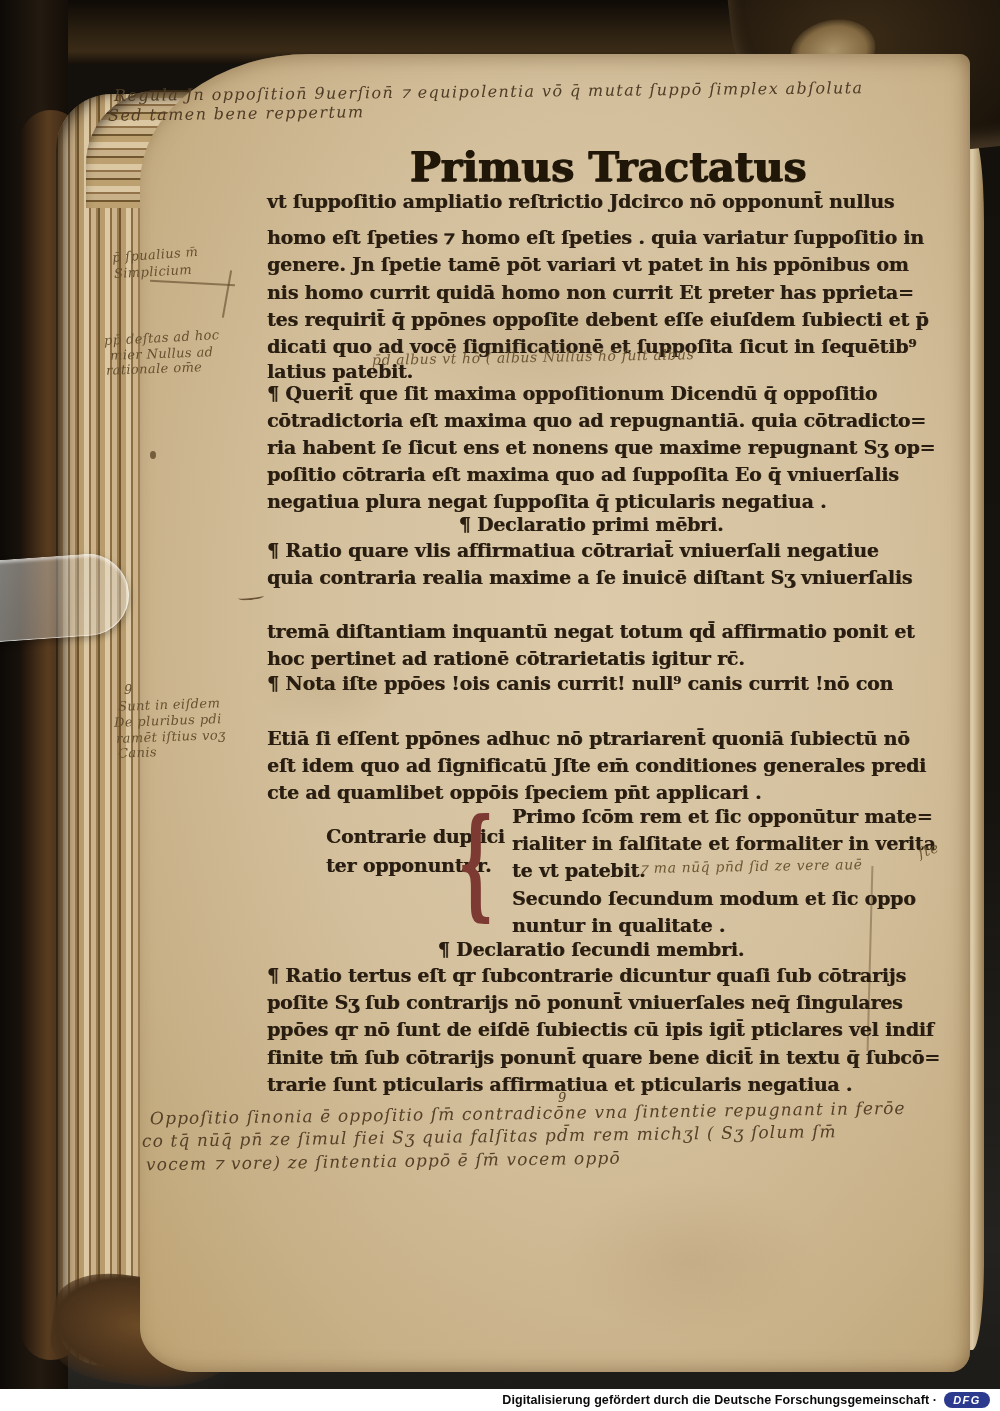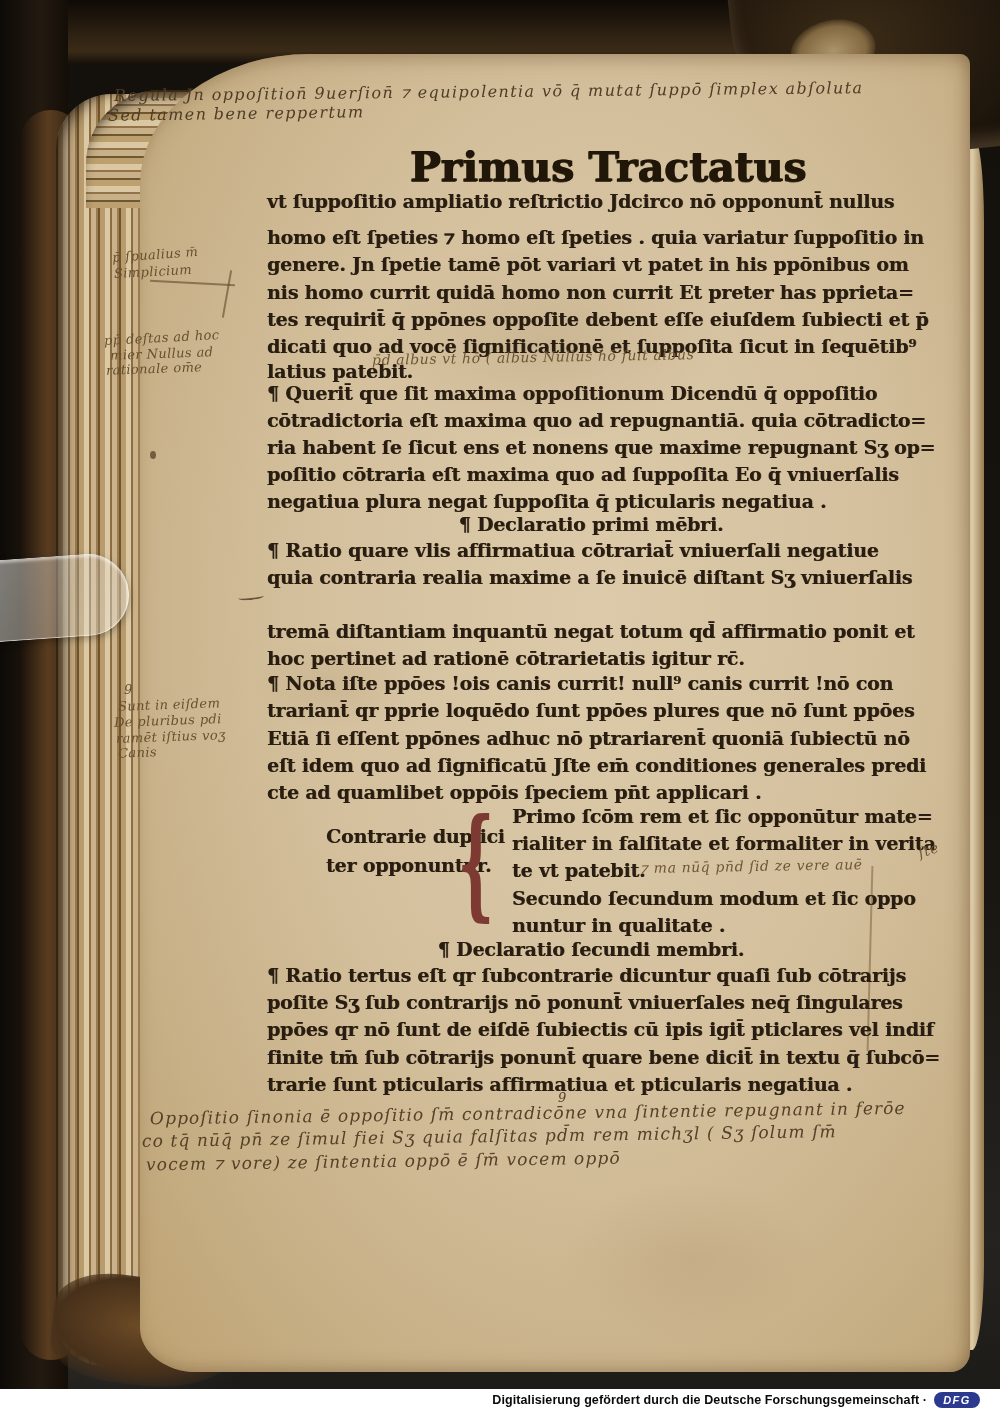--- a/index.html
+++ b/index.html
@@ -74,21 +74,21 @@
   .stroke{position:absolute;z-index:5;background:rgba(95,70,40,.6);}
   .speck{position:absolute;z-index:5;border-radius:50%;background:#5d4729;opacity:.8;}
   .squiggle{position:absolute;z-index:5;border-bottom:2.5px solid rgba(80,58,32,.8);border-radius:60%;}
   
   .clip{position:absolute;left:-14px;top:556px;width:142px;height:80px;z-index:6;
       background:linear-gradient(105deg,rgba(250,250,244,.52),rgba(222,216,204,.34) 60%,rgba(240,238,230,.45));
       border:1px solid rgba(255,255,255,.55);border-left:none;border-radius:0 44px 44px 0;
       transform:rotate(-4deg);box-shadow:0 3px 7px rgba(0,0,0,.3), inset 0 2px 3px rgba(255,255,255,.5);}
   
   .footer{position:absolute;left:0;bottom:0;width:1000px;height:22px;z-index:10;background:#ffffff;
-      display:flex;align-items:center;justify-content:flex-end;gap:7px;padding-right:20px;box-sizing:border-box;}
+      display:flex;align-items:center;justify-content:flex-end;gap:7px;padding-right:10px;box-sizing:border-box;}
   .credit{font:700 12.5px/14px "Liberation Sans",sans-serif;color:#0a0a0a;letter-spacing:.1px;}
   .dfg{width:46px;height:16px;display:flex;align-items:center;justify-content:center;
       font:800 italic 11px/16px "Liberation Sans",sans-serif;color:#fff;letter-spacing:1.5px;border-radius:2px;}
 </style>
 </head>
 <body>
 
 <div class="scene">
 
   <div class="corner-glow"></div>
@@ -145,21 +145,20 @@
   <div class="pl" style="top:645px">hoc pertinet ad rationē cōtrarietatis igitur rc̄.</div>
   <div class="squiggle" style="left:238px;top:594px;width:26px;height:4px;transform:rotate(-6deg);"></div>
 
   <div class="hw hw-margin" style="left:124px;top:682px;">9</div>
   <div class="hw hw-margin" style="left:118px;top:697px;transform:rotate(-2deg);">Sunt in eiſdem</div>
   <div class="hw hw-margin" style="left:114px;top:713px;transform:rotate(-2deg);">De pluribus pdi</div>
   <div class="hw hw-margin" style="left:116px;top:729px;transform:rotate(-2deg);">ramēt iſtius voʒ</div>
   <div class="hw hw-margin" style="left:118px;top:745px;transform:rotate(-2deg);">Canis</div>
 
   <div class="pl" style="top:670px">¶  Nota iſte ppōes !ois canis currit! null⁹ canis currit !nō con</div>
-  <div class="pl" style="top:697px">trariant̄ qr pprie loquēdo ſunt ppōes plures que nō ſunt ppōes</div>
   <div class="pl" style="top:725px">Etiā ſi eſſent ppōnes adhuc nō ptrariarent̄ quoniā ſubiectū nō</div>
   <div class="pl" style="top:752px">eſt idem quo ad ſignificatū Jſte em̄ conditiones generales predi</div>
   <div class="pl" style="top:779px">cte ad quamlibet oppōis ſpeciem pn̄t applicari .</div>
 
   <div class="pl blabel" style="top:823px">Contrarie duplici</div>
   <div class="pl blabel" style="top:852px">ter opponuntur.</div>
   <div class="brace">{</div>
   <div class="pl bitem" style="top:803px">Primo ſcōm rem et ſic opponūtur mate=</div>
   <div class="pl bitem" style="top:830px">rialiter in falſitate et formaliter in verita</div>
   <div class="pl bitem" style="top:857px">te vt patebit.</div>

